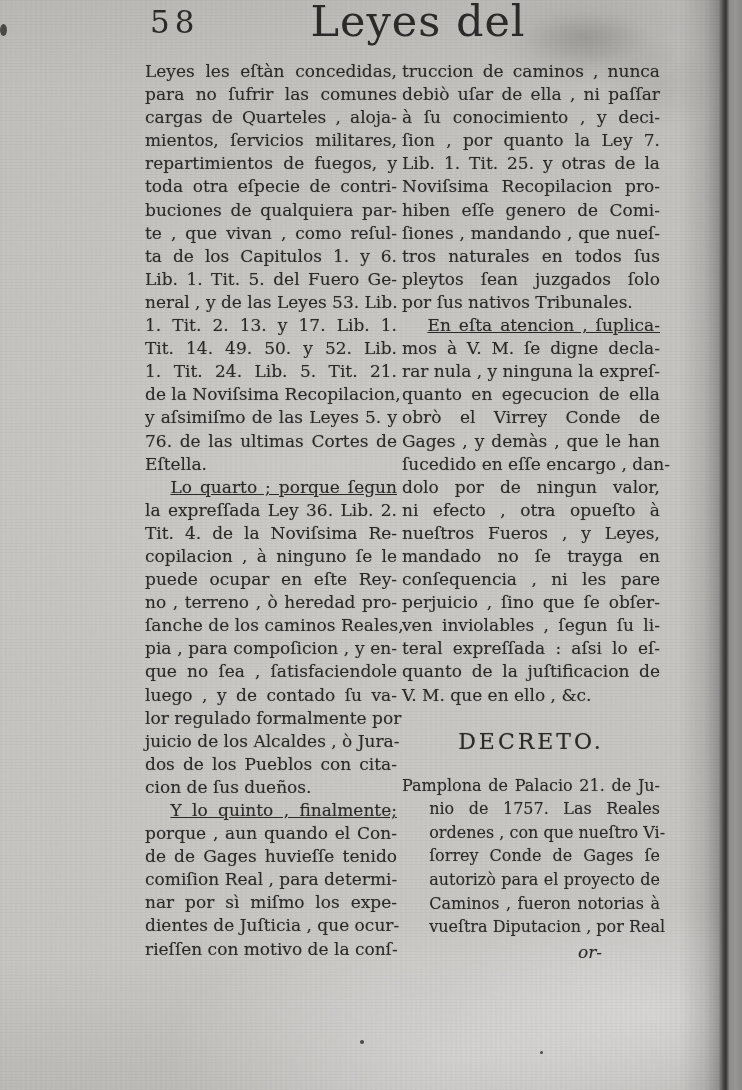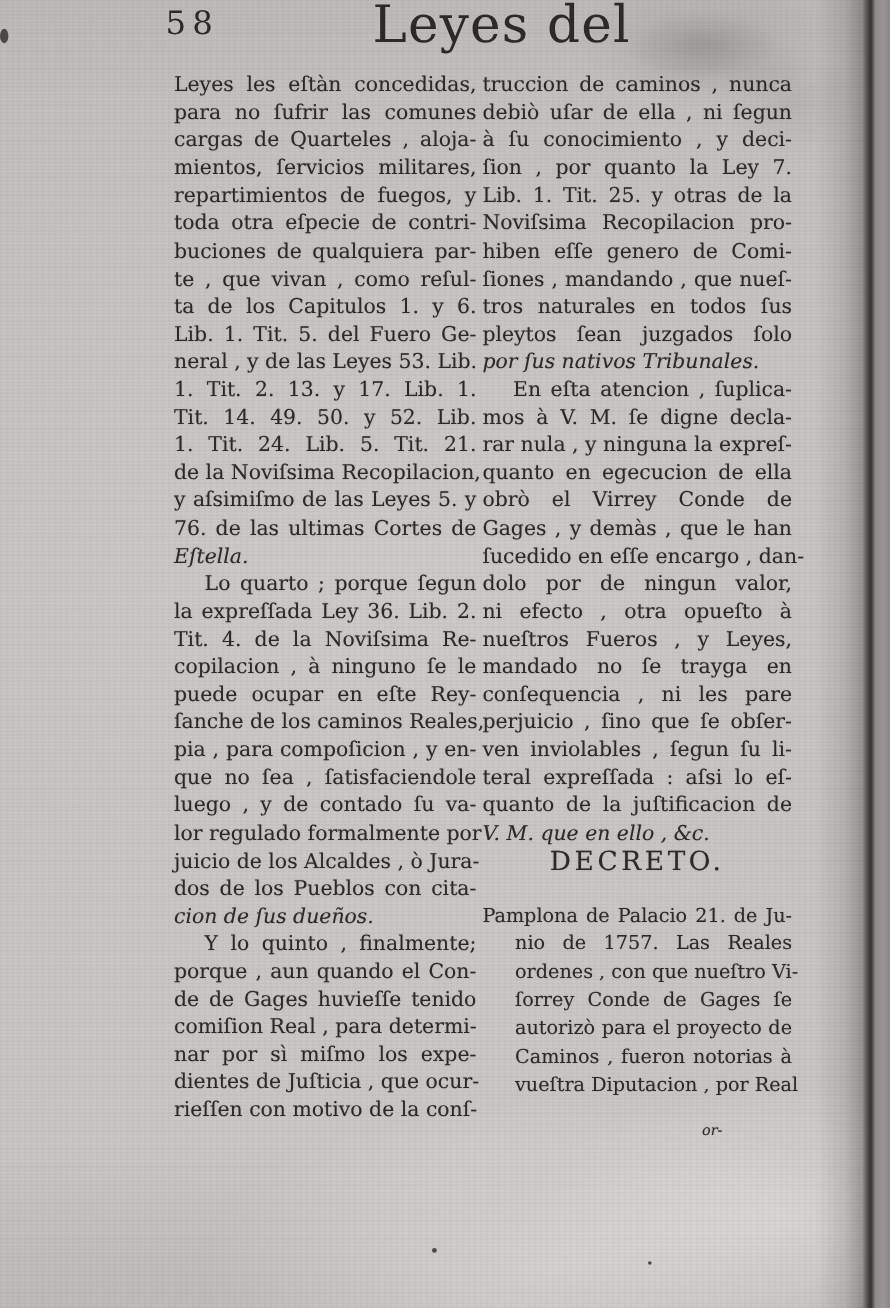--- a/index.html
+++ b/index.html
@@ -32,49 +32,49 @@
       rgba(0,0,0,0) 0%,
       rgba(0,0,0,0.10) 40%,
       rgba(0,0,0,0.25) 62%,
       #4a4947 70%,
       #343331 74%,
       #8e8d8b 80%,
       #979694 90%,
       #8a8988 100%);
   }
   .pagenum{
-    position:absolute;left:138px;top:4px;
-    font-size:27px;letter-spacing:5px;
+    position:absolute;left:150px;top:4px;
+    font-size:31px;letter-spacing:5px;
   }
   .title{
     position:absolute;left:418px;top:-4px;transform:translateX(-50%);
     font-size:43px;letter-spacing:1px;white-space:nowrap;
   }
   .col{
     position:absolute;top:60px;
     font-size:17px;line-height:23.1px;
     text-shadow:0 0 1px rgba(43,42,40,0.35);
   }
   #col-left{left:145px;width:252px;}
   #col-right{left:402px;width:258px;}
   .tline{text-align:justify;text-align-last:justify;white-space:nowrap;}
-  .tline.nojust{text-align-last:left;font-style:italic;}
-  .tline.indent{text-indent:1.5em;}
+  .tline.nojust{text-align-last:left;}
+  .tline.indent{text-indent:1.5em;text-decoration:underline;}
   .tline.hang{padding-left:1.7em;}
   .decreto{
-    height:27px;
+    margin-top:23px;height:27px;
     text-align:center;font-size:22px;letter-spacing:3px;
   }
   .decree{
     margin-top:17px;
     font-size:16px;line-height:23.6px;
   }
   .catchword{
     text-align:right;padding-right:58px;
-    font-style:italic;font-size:12px;margin-top:15px;
+    font-style:italic;font-size:17px;margin-top:2px;
   }
   .smudge{position:absolute;pointer-events:none;border-radius:50%;}
   .smudge.s1{left:520px;top:10px;width:130px;height:55px;
     background:radial-gradient(ellipse at center, rgba(105,103,100,0.22), rgba(105,103,100,0) 70%);}
   .smudge.s2{left:600px;top:40px;width:120px;height:90px;
     background:radial-gradient(ellipse at center, rgba(110,108,105,0.14), rgba(110,108,105,0) 70%);}
   .speck{position:absolute;background:#4a4946;border-radius:50%;}
   .speck.a{left:0px;top:24px;width:7px;height:12px;}
   .speck.b{left:360px;top:1040px;width:4px;height:4px;}
   .speck.c{left:540px;top:1051px;width:3px;height:3px;}
@@ -112,41 +112,42 @@
       <div class="tline">1. Tit. 24. Lib. 5.  Tit. 21.</div>
       <div class="tline">de la Noviſsima Recopilacion,</div>
       <div class="tline">y aſsimiſmo de las Leyes 5. y</div>
       <div class="tline">76. de las ultimas Cortes de</div>
       <div class="tline nojust">Eſtella.</div>
       <div class="tline indent">Lo quarto ; porque ſegun</div>
       <div class="tline">la expreſſada Ley 36. Lib. 2.</div>
       <div class="tline">Tit. 4. de la Noviſsima Re-</div>
       <div class="tline">copilacion , à ninguno ſe le</div>
       <div class="tline">puede ocupar  en eſte Rey-</div>
+      <div class="tline">no , terreno , ò heredad pro-</div>
       <div class="tline">ſanche de los caminos Reales,</div>
       <div class="tline">pia , para compoſicion , y en-</div>
       <div class="tline">que no ſea , ſatisfaciendole</div>
       <div class="tline">luego , y de contado ſu va-</div>
       <div class="tline">lor regulado formalmente por</div>
       <div class="tline">juicio de los Alcaldes , ò Jura-</div>
       <div class="tline">dos de los Pueblos con cita-</div>
       <div class="tline nojust">cion de ſus dueños.</div>
       <div class="tline indent">Y lo quinto , finalmente;</div>
       <div class="tline">porque , aun quando el Con-</div>
       <div class="tline">de de Gages huvieſſe tenido</div>
       <div class="tline">comiſion Real , para determi-</div>
       <div class="tline">nar por sì miſmo los expe-</div>
       <div class="tline">dientes de Juſticia , que ocur-</div>
       <div class="tline">rieſſen con motivo de la conſ-</div>
     </div>
 
   <div id="col-right" class="col">
     <div>
         <div class="tline">truccion de caminos , nunca</div>
-        <div class="tline">debiò uſar de ella , ni ſegun</div>
+        <div class="tline">debiò uſar de ella , ni paſſar</div>
         <div class="tline">à ſu conocimiento , y deci-</div>
         <div class="tline">ſion , por quanto la Ley 7.</div>
         <div class="tline">Lib. 1. Tit. 25. y otras de la</div>
         <div class="tline">Noviſsima Recopilacion pro-</div>
         <div class="tline">hiben eſſe genero de Comi-</div>
         <div class="tline">ſiones , mandando , que nueſ-</div>
         <div class="tline">tros naturales en todos ſus</div>
         <div class="tline">pleytos ſean juzgados ſolo</div>
         <div class="tline nojust">por ſus nativos Tribunales.</div>
         <div class="tline indent">En eſta atencion , ſuplica-</div>

